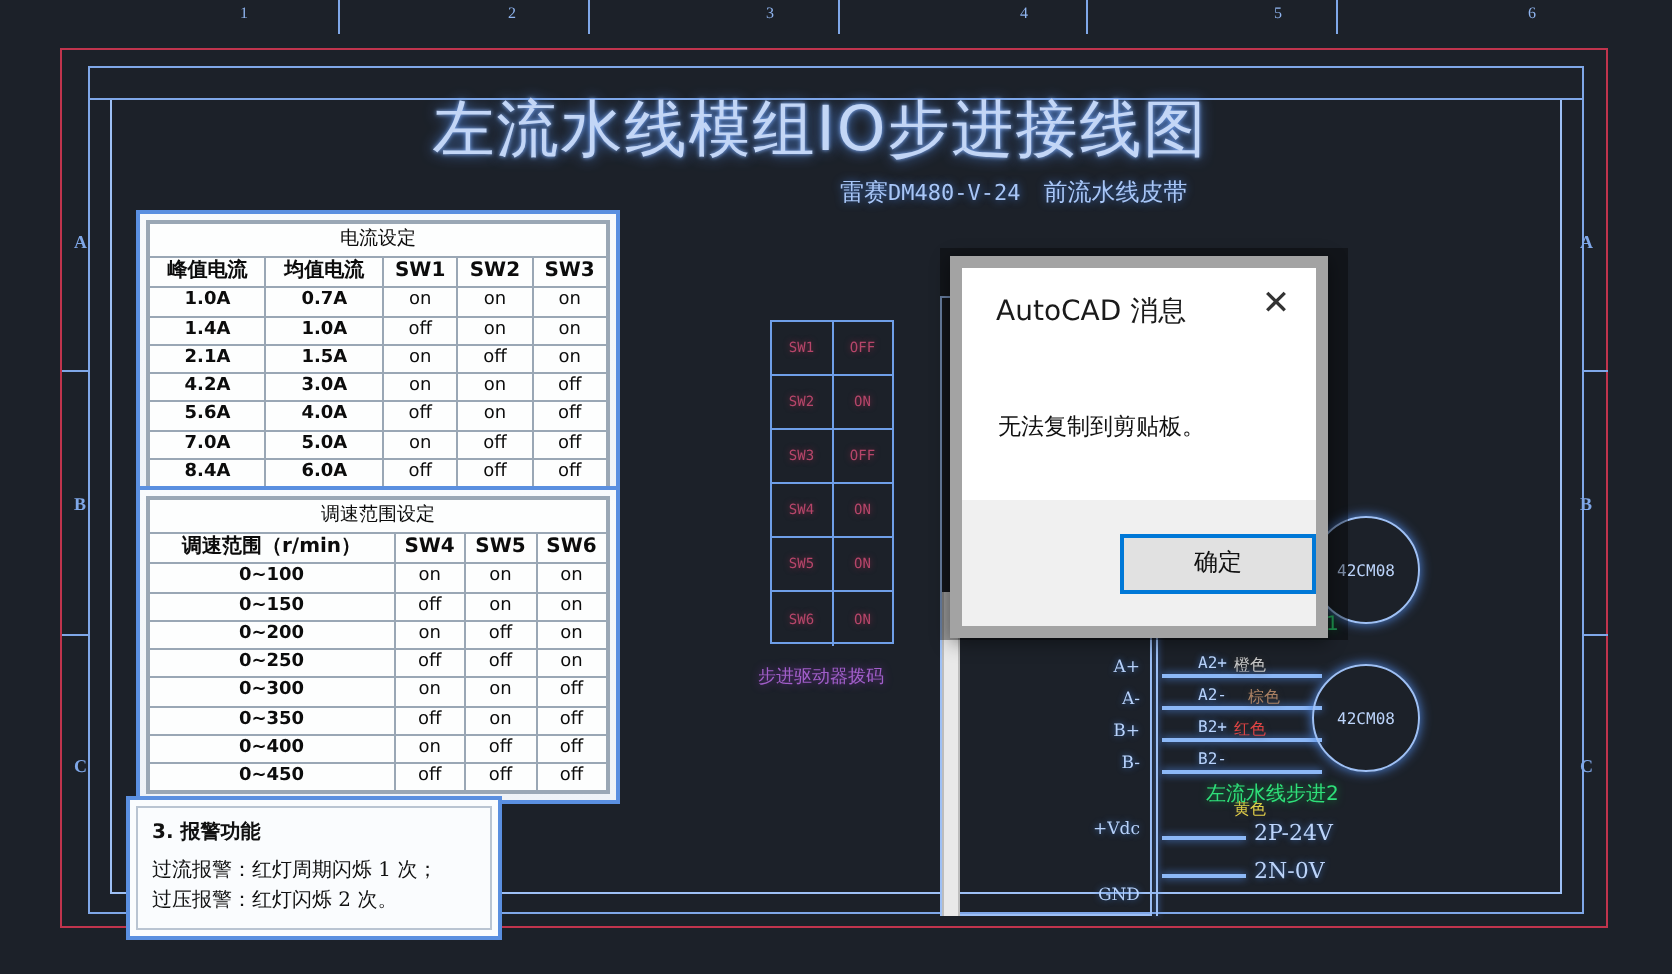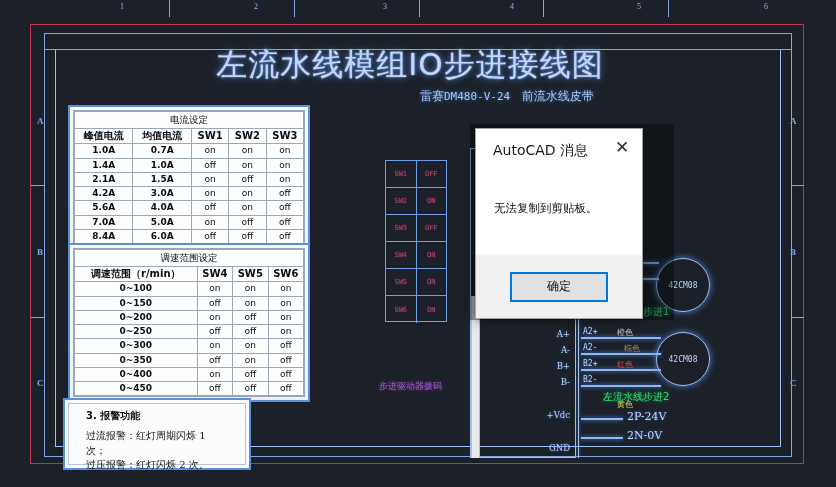--- a/index.html
+++ b/index.html
@@ -80,52 +80,51 @@
     font-family: "DejaVu Sans", sans-serif;
   }
   table.cad .hdr { font-weight: bold; font-size: 10px; }
   table.cad .val { font-weight: bold; }
 
   
   .note {
     position: absolute; left: 63px; top: 398px; width: 188px; height: 72px;
     background: #fafcfe; border: 2px solid #5a8fe0; padding: 3px;
   }
-  .note-inner { border: 1px solid #b9c4d2; height: 100%; padding: 5px 17px; }
+  .note-inner { border: 1px solid #b9c4d2; height: 100%; padding: 5px 7px; }
   .note h4 { font-size: 10px; color: #111; font-family: "DejaVu Sans", sans-serif; margin-bottom: 6px; }
   .note p { font-size: 10px; color: #111; font-family: "DejaVu Serif", serif; line-height: 1.45; }
 
   
   .dip { position: absolute; left: 385px; top: 160px; width: 62px; height: 162px; border: 1px solid #6f9fe8; }
   .dip-row { display: flex; height: 27px; border-bottom: 1px solid #6f9fe8; }
   .dip-row:last-child { border-bottom: none; }
   .dip-c {
     flex: 1; display: flex; align-items: center; justify-content: center;
     font-size: 7px; color: #b6466a; font-family: "DejaVu Sans Mono", monospace;
     text-shadow: 0 0 3px #7a2740;
   }
   .dip-c.l { border-right: 1px solid #6f9fe8; }
   .dip-label {
     position: absolute; left: 379px; top: 332px; font-size: 9px;
     color: #a05ec8; font-family: Liberation Mono, monospace;
     text-shadow: 0 0 4px #6b2f93;
-    margin-top: 48px;
   }
 
   
   .drv { position: absolute; left: 470px; top: 148px; width: 106px; height: 310px; border: 1px solid #9ec0f5; }
   .term {
     position: absolute; right: 5px; font-size: 8.5px; color: #b7d2fb;
     font-family: "DejaVu Serif", serif; text-align: right;
     text-shadow: 0 0 3px #3a6bb5;
   }
   .wire2 { position: absolute; height: 2px; background: #8cb8f7; box-shadow: 0 0 4px #4f86e0; }
   .wlabel {
     position: absolute; font-size: 8px; font-family: "DejaVu Sans Mono", monospace;
-    color: #b7d2fb; text-shadow: 0 0 3px #3a6bb5;
+    color: #b7d2fb; text-shadow: 0 0 3px #3a6bb5; margin-left: 16px;
   }
   .wcolor { position: absolute; font-size: 8px; font-family: "DejaVu Sans", sans-serif; text-shadow: 0 0 3px #333; }
   .motor {
     position: absolute; width: 54px; height: 54px; border-radius: 50%;
     border: 1.5px solid #9ec0f5; box-shadow: 0 0 6px #4f86e0;
     display: flex; align-items: center; justify-content: center;
     font-size: 8px; color: #bcd4fa; font-family: "DejaVu Sans Mono", monospace;
   }
   .greenlbl {
     position: absolute; font-size: 10px; color: #2fe07a;
@@ -142,43 +141,43 @@
     position: absolute; left: 471px; top: 296px; width: 9px; height: 162px;
     background: #e9e9e9; border-left: 1px solid #bdbdbd; border-right: 1px solid #bdbdbd;
   }
 
   
   .dlg-shadow {
     position: absolute; left: 470px; top: 124px; width: 204px; height: 196px;
     background: rgba(0,0,0,0.35);
   }
   .dlg {
-    position: absolute; left: 475px; top: 128px; width: 168px; height: 191px;
-    background: #ffffff; border: 1px solid #a3a3a3;
+    position: absolute; left: 475px; top: 128px; width: 189px; height: 191px;
+    background: #ffffff; border: 6px solid #a3a3a3;
     box-shadow: 0 2px 9px rgba(0,0,0,0.45);
     display: flex; flex-direction: column;
   }
   .dlg-title {
     height: 44px; display: flex; align-items: center;
     padding: 0 0 0 17px; position: relative;
   }
   .dlg-title-text { font-size: 14px; color: #1a1a1a; font-family: "DejaVu Sans", sans-serif; }
   .dlg-close {
     position: absolute; right: 0; top: 0; width: 40px; height: 36px;
     display: flex; align-items: center; justify-content: center;
     font-size: 17px; color: #333; font-family: "DejaVu Sans", sans-serif;
     cursor: pointer;
   }
   .dlg-body {
     flex: 1; padding: 28px 18px 0 18px;
   }
   .dlg-msg { font-size: 11.5px; color: #111; font-family: "DejaVu Sans", sans-serif; }
   .dlg-footer {
     height: 63px; background: #f0f0f0;
-    display: flex; align-items: center; justify-content: center;
+    display: flex; align-items: center; justify-content: flex-end;
   }
   .dlg-btn {
     width: 98px; height: 30px; background: #e1e1e1;
     border: 2px solid #0078d7;
     display: flex; align-items: center; justify-content: center;
     font-size: 12px; color: #111; font-family: "DejaVu Sans", sans-serif;
     cursor: pointer;
   }
 </style>
 </head>

